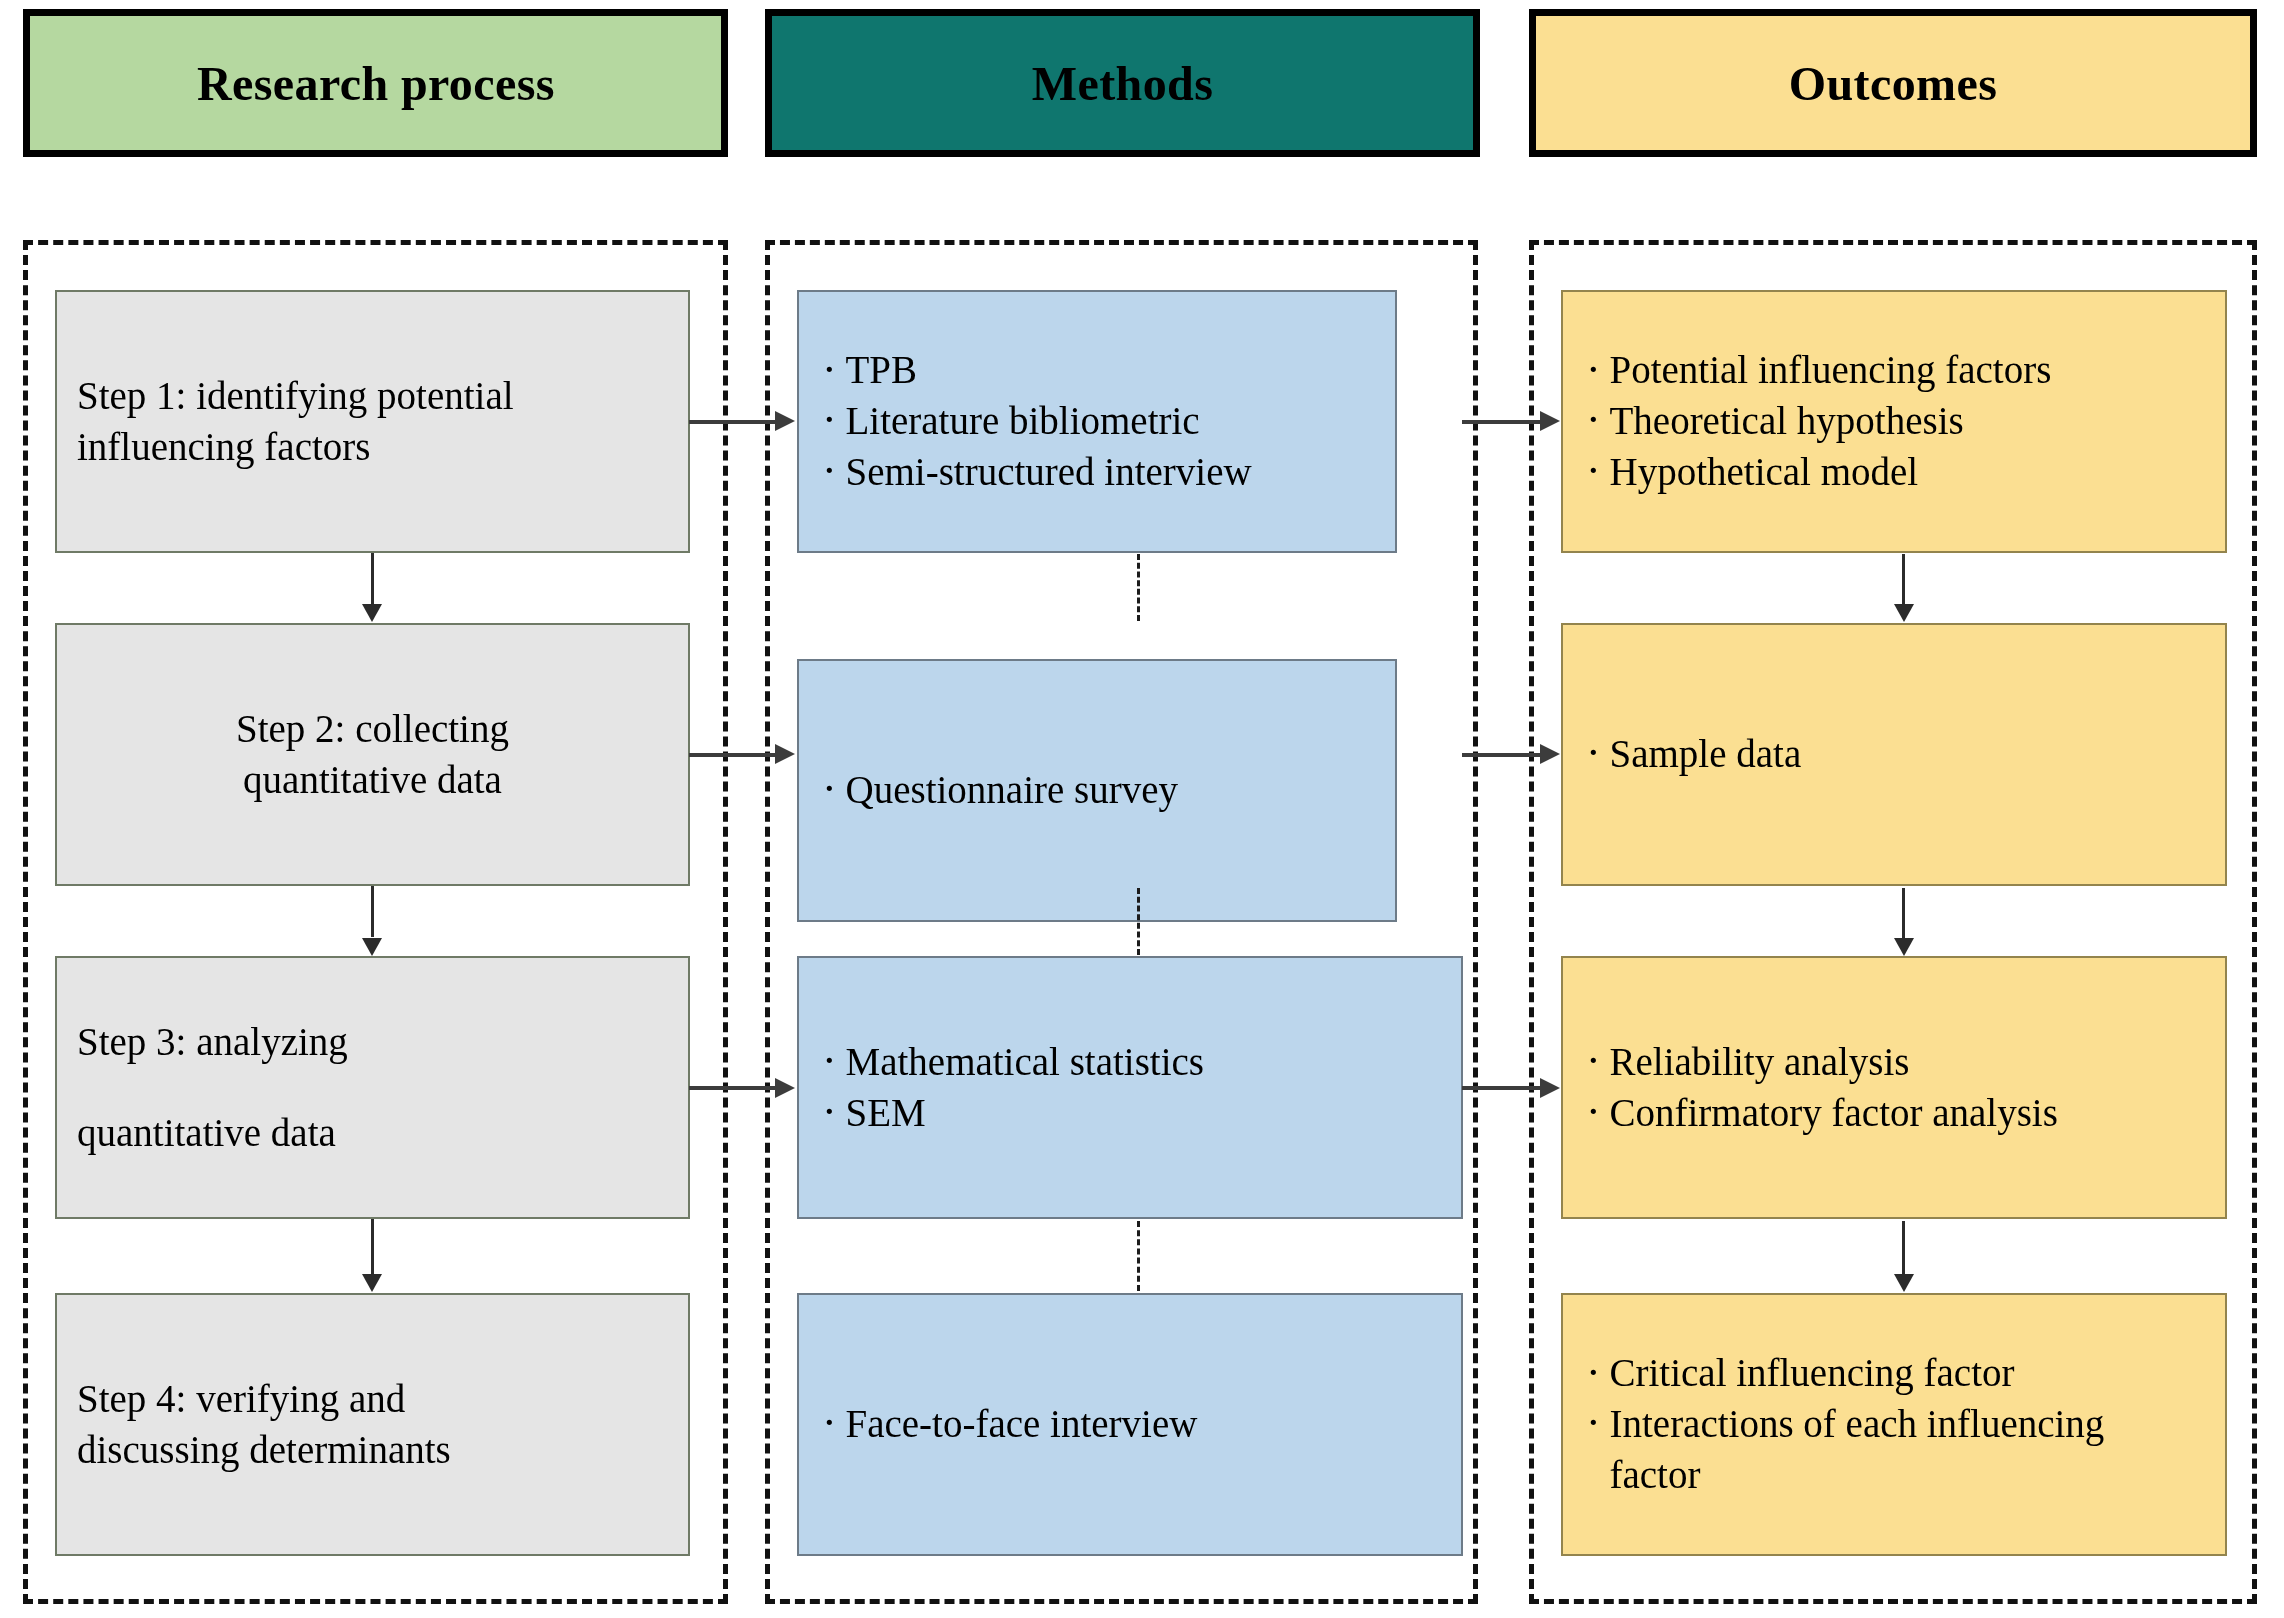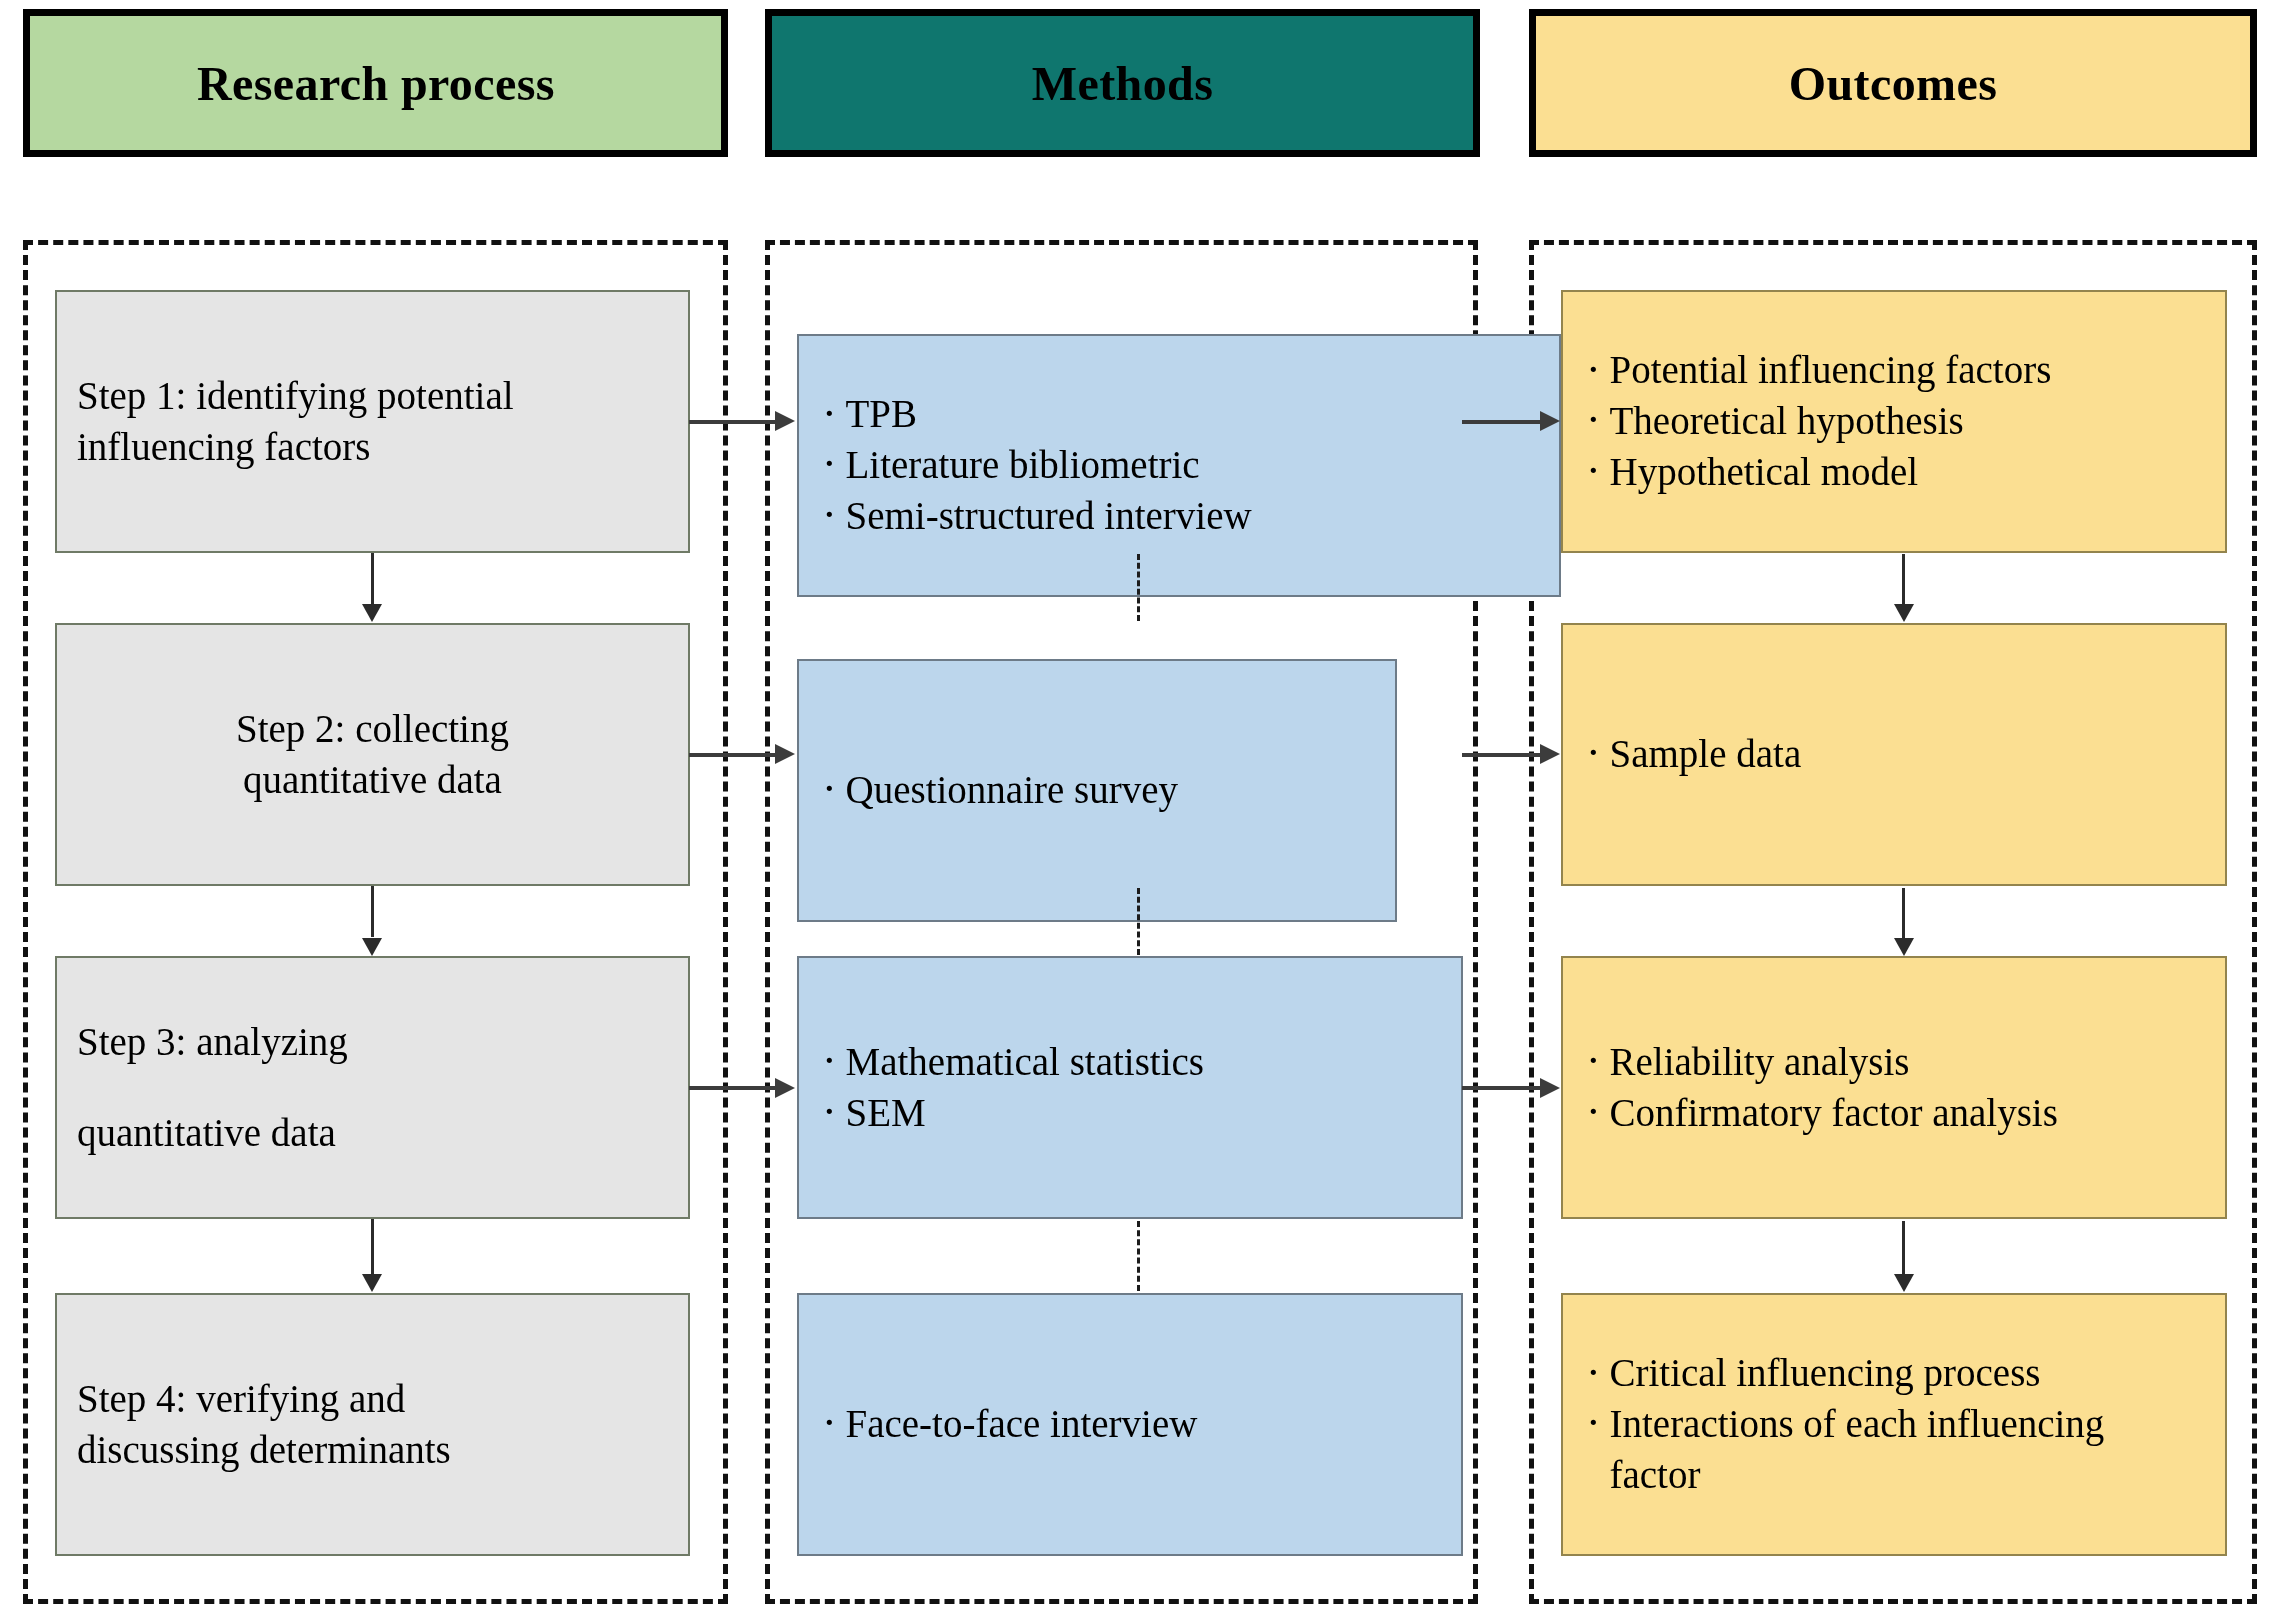--- a/index.html
+++ b/index.html
@@ -139,21 +139,21 @@
   <div class="node green" style="left:55px; top:956px; width:635px; height:263px;gap:40px;">
     <span class="line">Step 3: analyzing</span>
     <span class="line">quantitative data</span>
   </div>
 
   <div class="node green" style="left:55px; top:1293px; width:635px; height:263px;">
     <span class="line">Step 4: verifying and</span>
     <span class="line">discussing determinants</span>
   </div>
 
-  <div class="node blue" style="left:797px; top:290px; width:764px; height:263px;margin-top:44px;">
+  <div class="node blue" style="left:797px; top:290px; width:600px; height:263px;">
     <ul class="bullet-list">
       <li>TPB</li>
       <li>Literature bibliometric</li>
       <li>Semi-structured interview</li>
     </ul>
   </div>
 
   <div class="node blue" style="left:797px; top:623px; width:600px; height:263px;margin-top:36px;">
     <ul class="bullet-list">
       <li>Questionnaire survey</li>
@@ -189,21 +189,21 @@
 
   <div class="node yellow" style="left:1561px; top:956px; width:666px; height:263px;">
     <ul class="bullet-list">
       <li>Reliability analysis</li>
       <li>Confirmatory factor analysis</li>
     </ul>
   </div>
 
   <div class="node yellow" style="left:1561px; top:1293px; width:666px; height:263px;">
     <ul class="bullet-list">
-      <li>Critical influencing process</li>
+      <li>Critical influencing factor</li>
       <li class="wrap">Interactions of each influencing factor</li>
     </ul>
   </div>
 
   <div class="v-line" style="left:371px; top:553px;  height:51px;"></div>
   <div class="arrow-down" style="left:362px; top:604px;"></div>
 
   <div class="v-line" style="left:371px; top:886px; height:51px;"></div>
   <div class="arrow-down" style="left:362px; top:938px;"></div>
 

